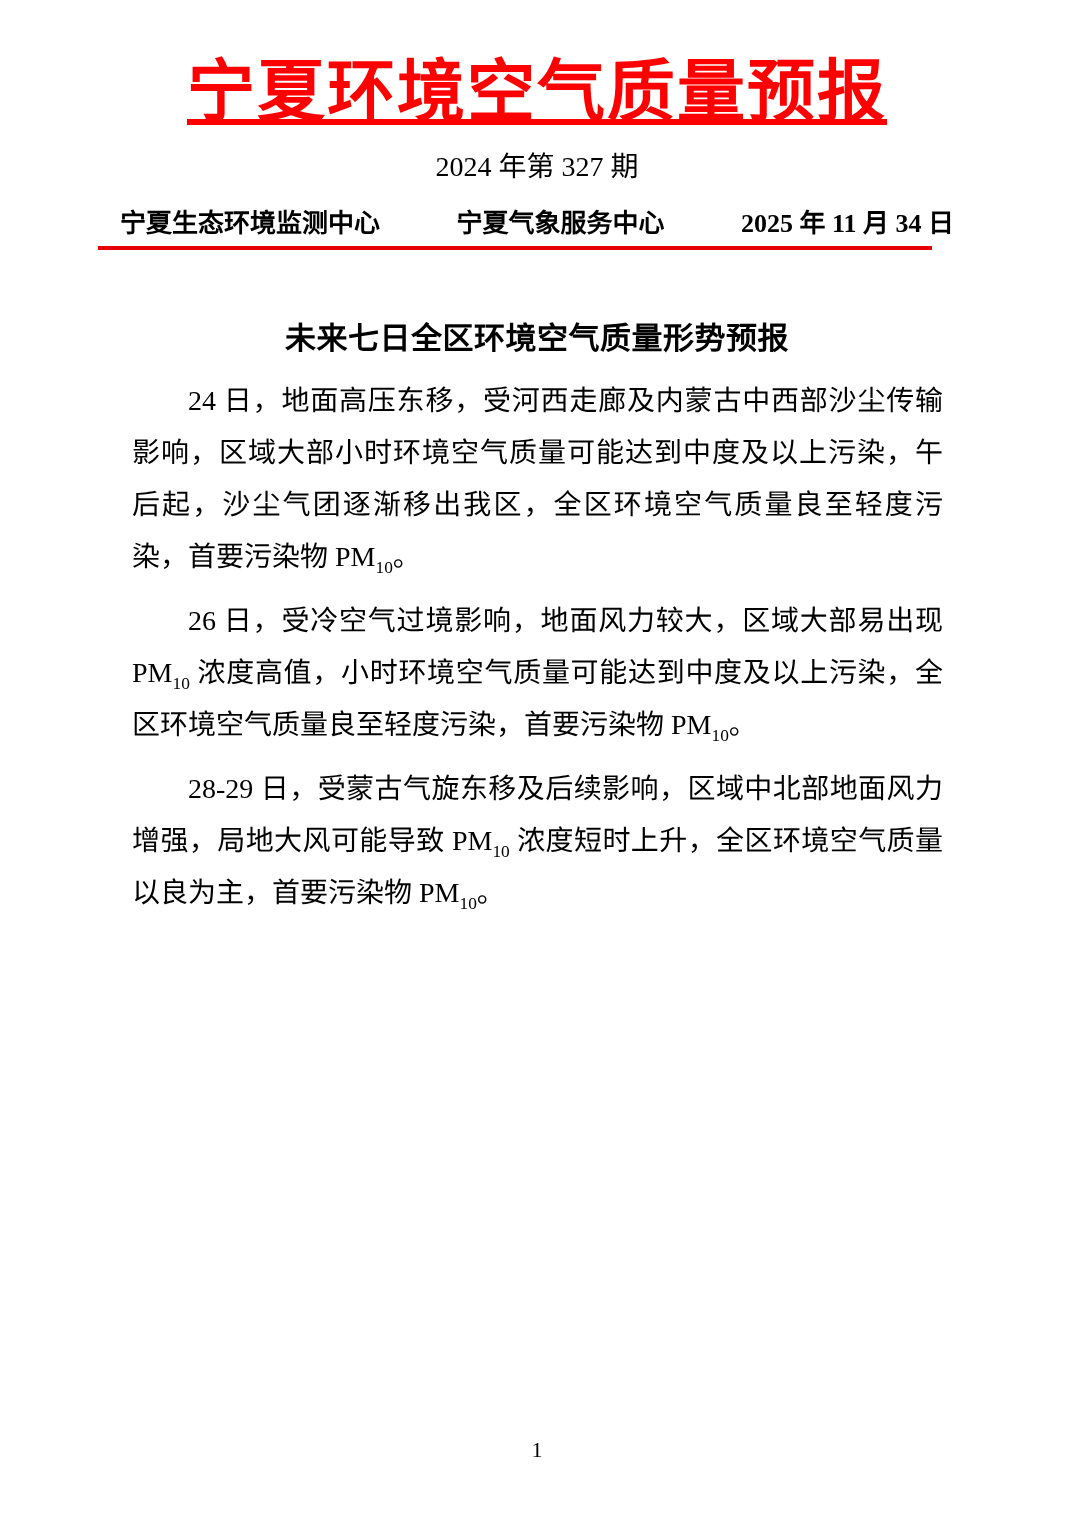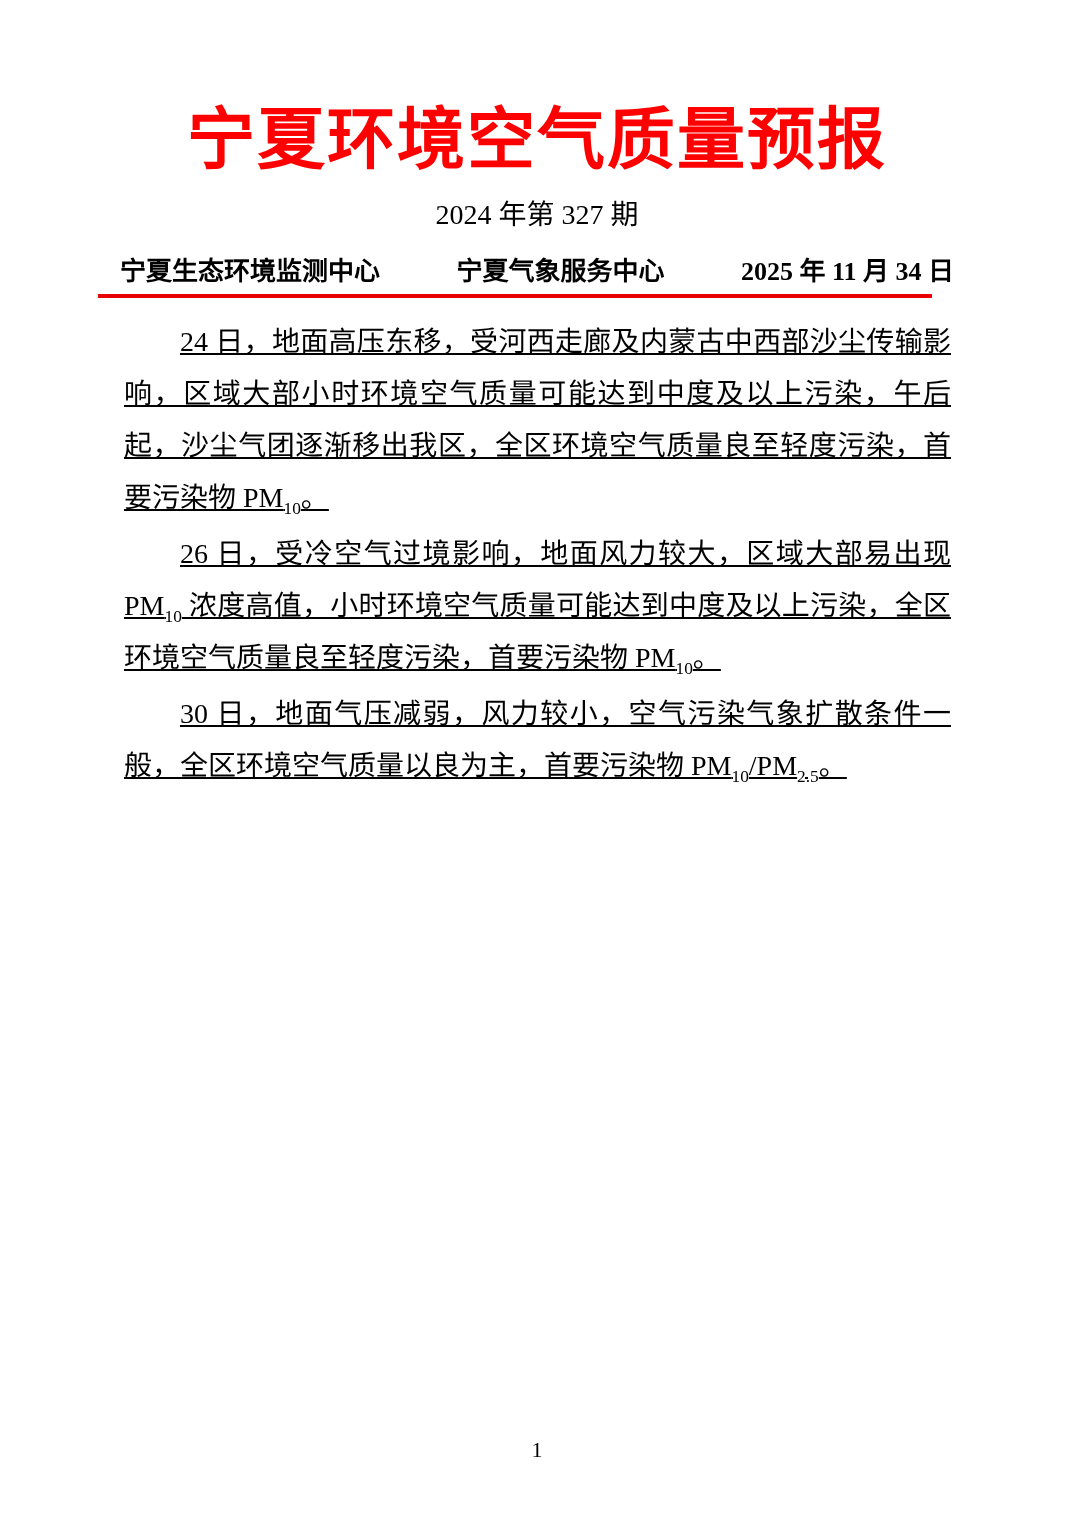--- a/index.html
+++ b/index.html
@@ -8,27 +8,28 @@
     width: 1074px;
     height: 1520px;
     margin: 0 auto;
     background: #ffffff;
     color: #000000;
     font-family: "Liberation Serif", "DejaVu Serif", serif;
     overflow: hidden;
   }
   .doc-title {
     margin: 0;
-    padding-top: 106px;
+    padding-top: 58px;
     line-height: 68px;
     text-align: center;
     font-size: 68px;
     font-weight: 700;
     letter-spacing: 2px;
     white-space: nowrap;
+    text-decoration: underline;
   }
   .issue-line {
     margin-top: 26px;
     text-align: center;
     font-size: 28px;
     line-height: 30px;
   }
   .org-row {
     display: flex;
     justify-content: space-between;
@@ -53,23 +54,22 @@
     font-family: "Liberation Sans", "DejaVu Sans", sans-serif;
     letter-spacing: 0.5px;
   }
   .body-text {
     margin: 18px 119px 0 120px;
     font-size: 28px;
     line-height: 52px;
     text-align: justify;
   }
   .body-text p {
-    margin: 4px;
+    margin: 12px;
     text-indent: 2em;
-    text-decoration: underline;
   }
   .body-text sub {
     font-size: 62%;
     line-height: 0;
   }
   .page-number {
     position: absolute;
     left: 0;
     right: 0;
     bottom: 58px;
@@ -88,22 +88,23 @@
   <div class="issue-line">2024 年第 327 期</div>
 
   <div class="org-row">
     <span>宁夏生态环境监测中心</span>
     <span>宁夏气象服务中心</span>
     <span>2025 年 11 月 34 日</span>
   </div>
 
   <div class="red-rule" style="background: rgb(230, 0, 0);"></div>
 
+  <h2 class="section-heading">未来七日全区环境空气质量形势预报</h2>
 
   <div class="body-text">
       <p>24 日，地面高压东移，受河西走廊及内蒙古中西部沙尘传输影响，区域大部小时环境空气质量可能达到中度及以上污染，午后起，沙尘气团逐渐移出我区，全区环境空气质量良至轻度污染，首要污染物 PM<sub>10</sub>。</p>
       <p>26 日，受冷空气过境影响，地面风力较大，区域大部易出现 PM<sub>10</sub> 浓度高值，小时环境空气质量可能达到中度及以上污染，全区环境空气质量良至轻度污染，首要污染物 PM<sub>10</sub>。</p>
-      <p>30 日，地面气压减弱，风力较小，空气污染气象扩散条件一般，全区环境空气质量以良为主，首要污染物 PM<sub>10</sub>/PM<sub>2.5</sub>。</p>
+      <p>28-29 日，受蒙古气旋东移及后续影响，区域中北部地面风力增强，局地大风可能导致 PM<sub>10</sub> 浓度短时上升，全区环境空气质量以良为主，首要污染物 PM<sub>10</sub>。</p>
     </div>
 
   <div class="page-number">1</div>
 
 </div>
 
 </body></html>

